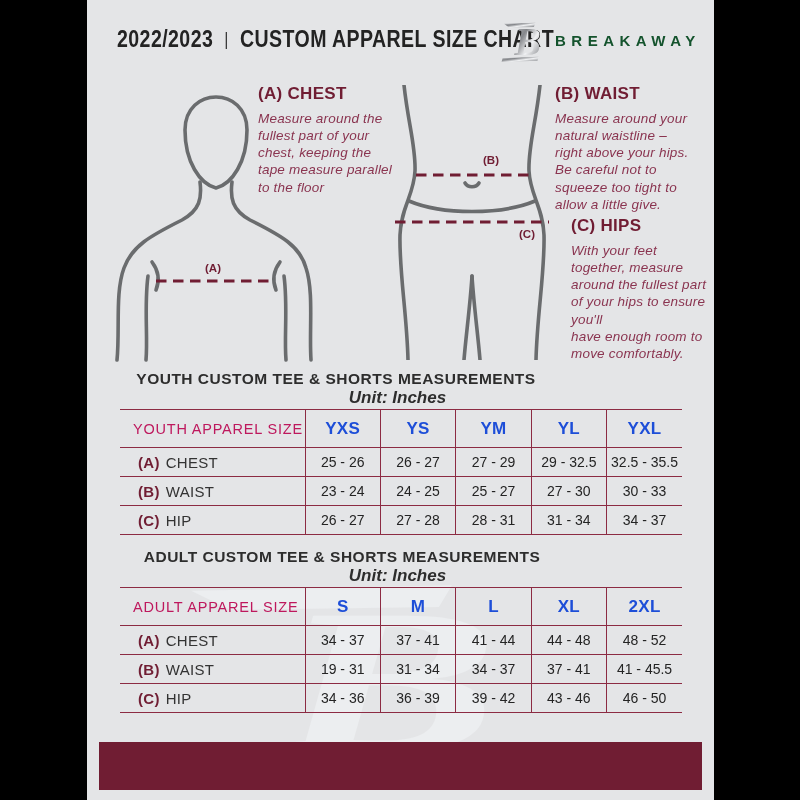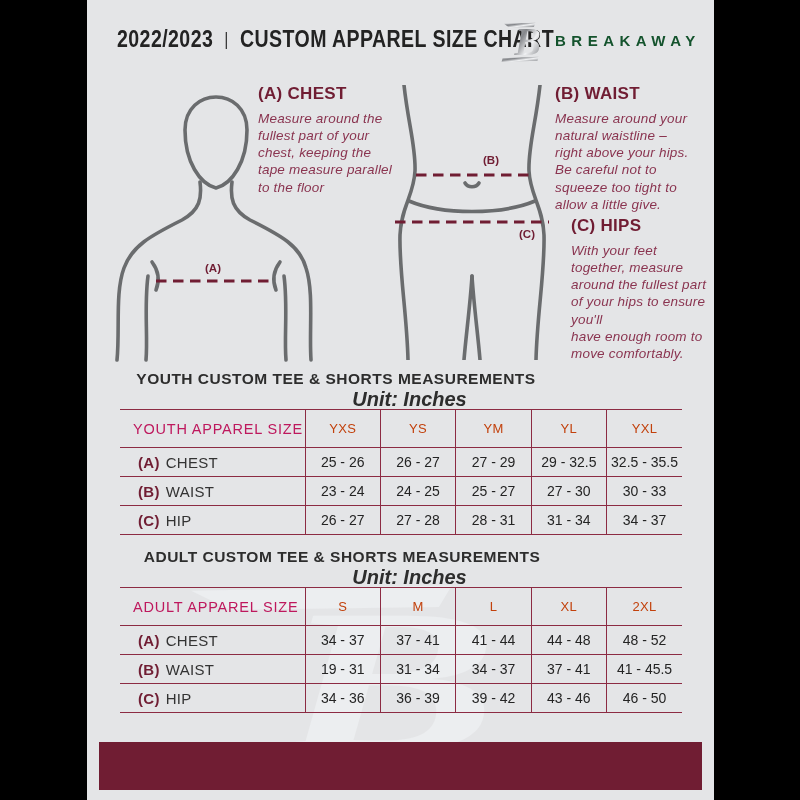--- a/index.html
+++ b/index.html
@@ -32,38 +32,38 @@
   .instr-a { left:171px; top:84px;  width:165px; }
   .instr-b { left:468px; top:84px;  width:158px; }
   .instr-c { left:468px; top:216px; width:165px;margin-left:16px; }
   .instr h3 { font-size:17px; font-weight:bold; color:#701d33; letter-spacing:.3px; }
   .instr p  { margin-top:6px; font-style:italic; font-size:13.5px; line-height:1.27;
               color:#8a3450; white-space:pre-line; letter-spacing:.2px; }
 
   
   .sec-title { position:absolute; left:0; width:498px; text-align:center;
                font-size:15.5px; font-weight:bold; color:#2d2d2d; letter-spacing:.5px; }
-  .sec-unit  { position:absolute; left:12px; width:621px; text-align:center;
-               font-size:20px; font-style:italic; font-weight:600; color:#2d2d2d; }
+  .sec-unit  { position:absolute; left:0; width:621px; text-align:center;
+               font-size:17px; font-style:italic; font-weight:600; color:#2d2d2d; }
   .t-youth-title { top:370px; } .t-youth-unit { top:388px; }
   .t-adult-title { top:548px;padding-left:12px; } .t-adult-unit { top:566px; }
 
   
   table.size-table { position:absolute; left:33px; width:562px;
                      border-collapse:collapse; table-layout:fixed; }
   #youth-table { top:409px; }
   #adult-table { top:587px; }
   .size-table th, .size-table td { border:0; }
   .size-table thead th { border-top:1.5px solid #8c2b43; border-bottom:1.5px solid #8c2b43;
                          height:38px; }
   .size-table tbody td { border-bottom:1.5px solid #8c2b43; height:29px; }
   .size-table th:not(:first-child), .size-table td:not(:first-child) { border-left:1.5px solid #8c2b43; }
   .size-table thead th:first-child { text-align:left; padding-left:13px; font-weight:normal;
                                      font-size:14.5px; letter-spacing:.8px; color:#be185d; }
-  .size-table thead th { font-size:13px; font-weight:normal; color:#c2410c; letter-spacing:.3px; }
+  .size-table thead th { font-size:17px; font-weight:bold; color:#1d4ed8; letter-spacing:.3px; }
   .size-table td.rowlabel { text-align:left; padding-left:18px; font-size:15px; color:#333;
                             letter-spacing:.3px; }
   .size-table td.rowlabel .pfx { font-weight:bold; color:#701d33; margin-right:6px; }
   .size-table td.val { text-align:center; font-size:14px; color:#242424; }
 
   
   .watermark { position:absolute; left:78px; top:550px; opacity:.9; }
   .footer-bar { position:absolute; left:12px; top:742px; width:603px; height:48px;
                 background:#701d33; }
 </style>

